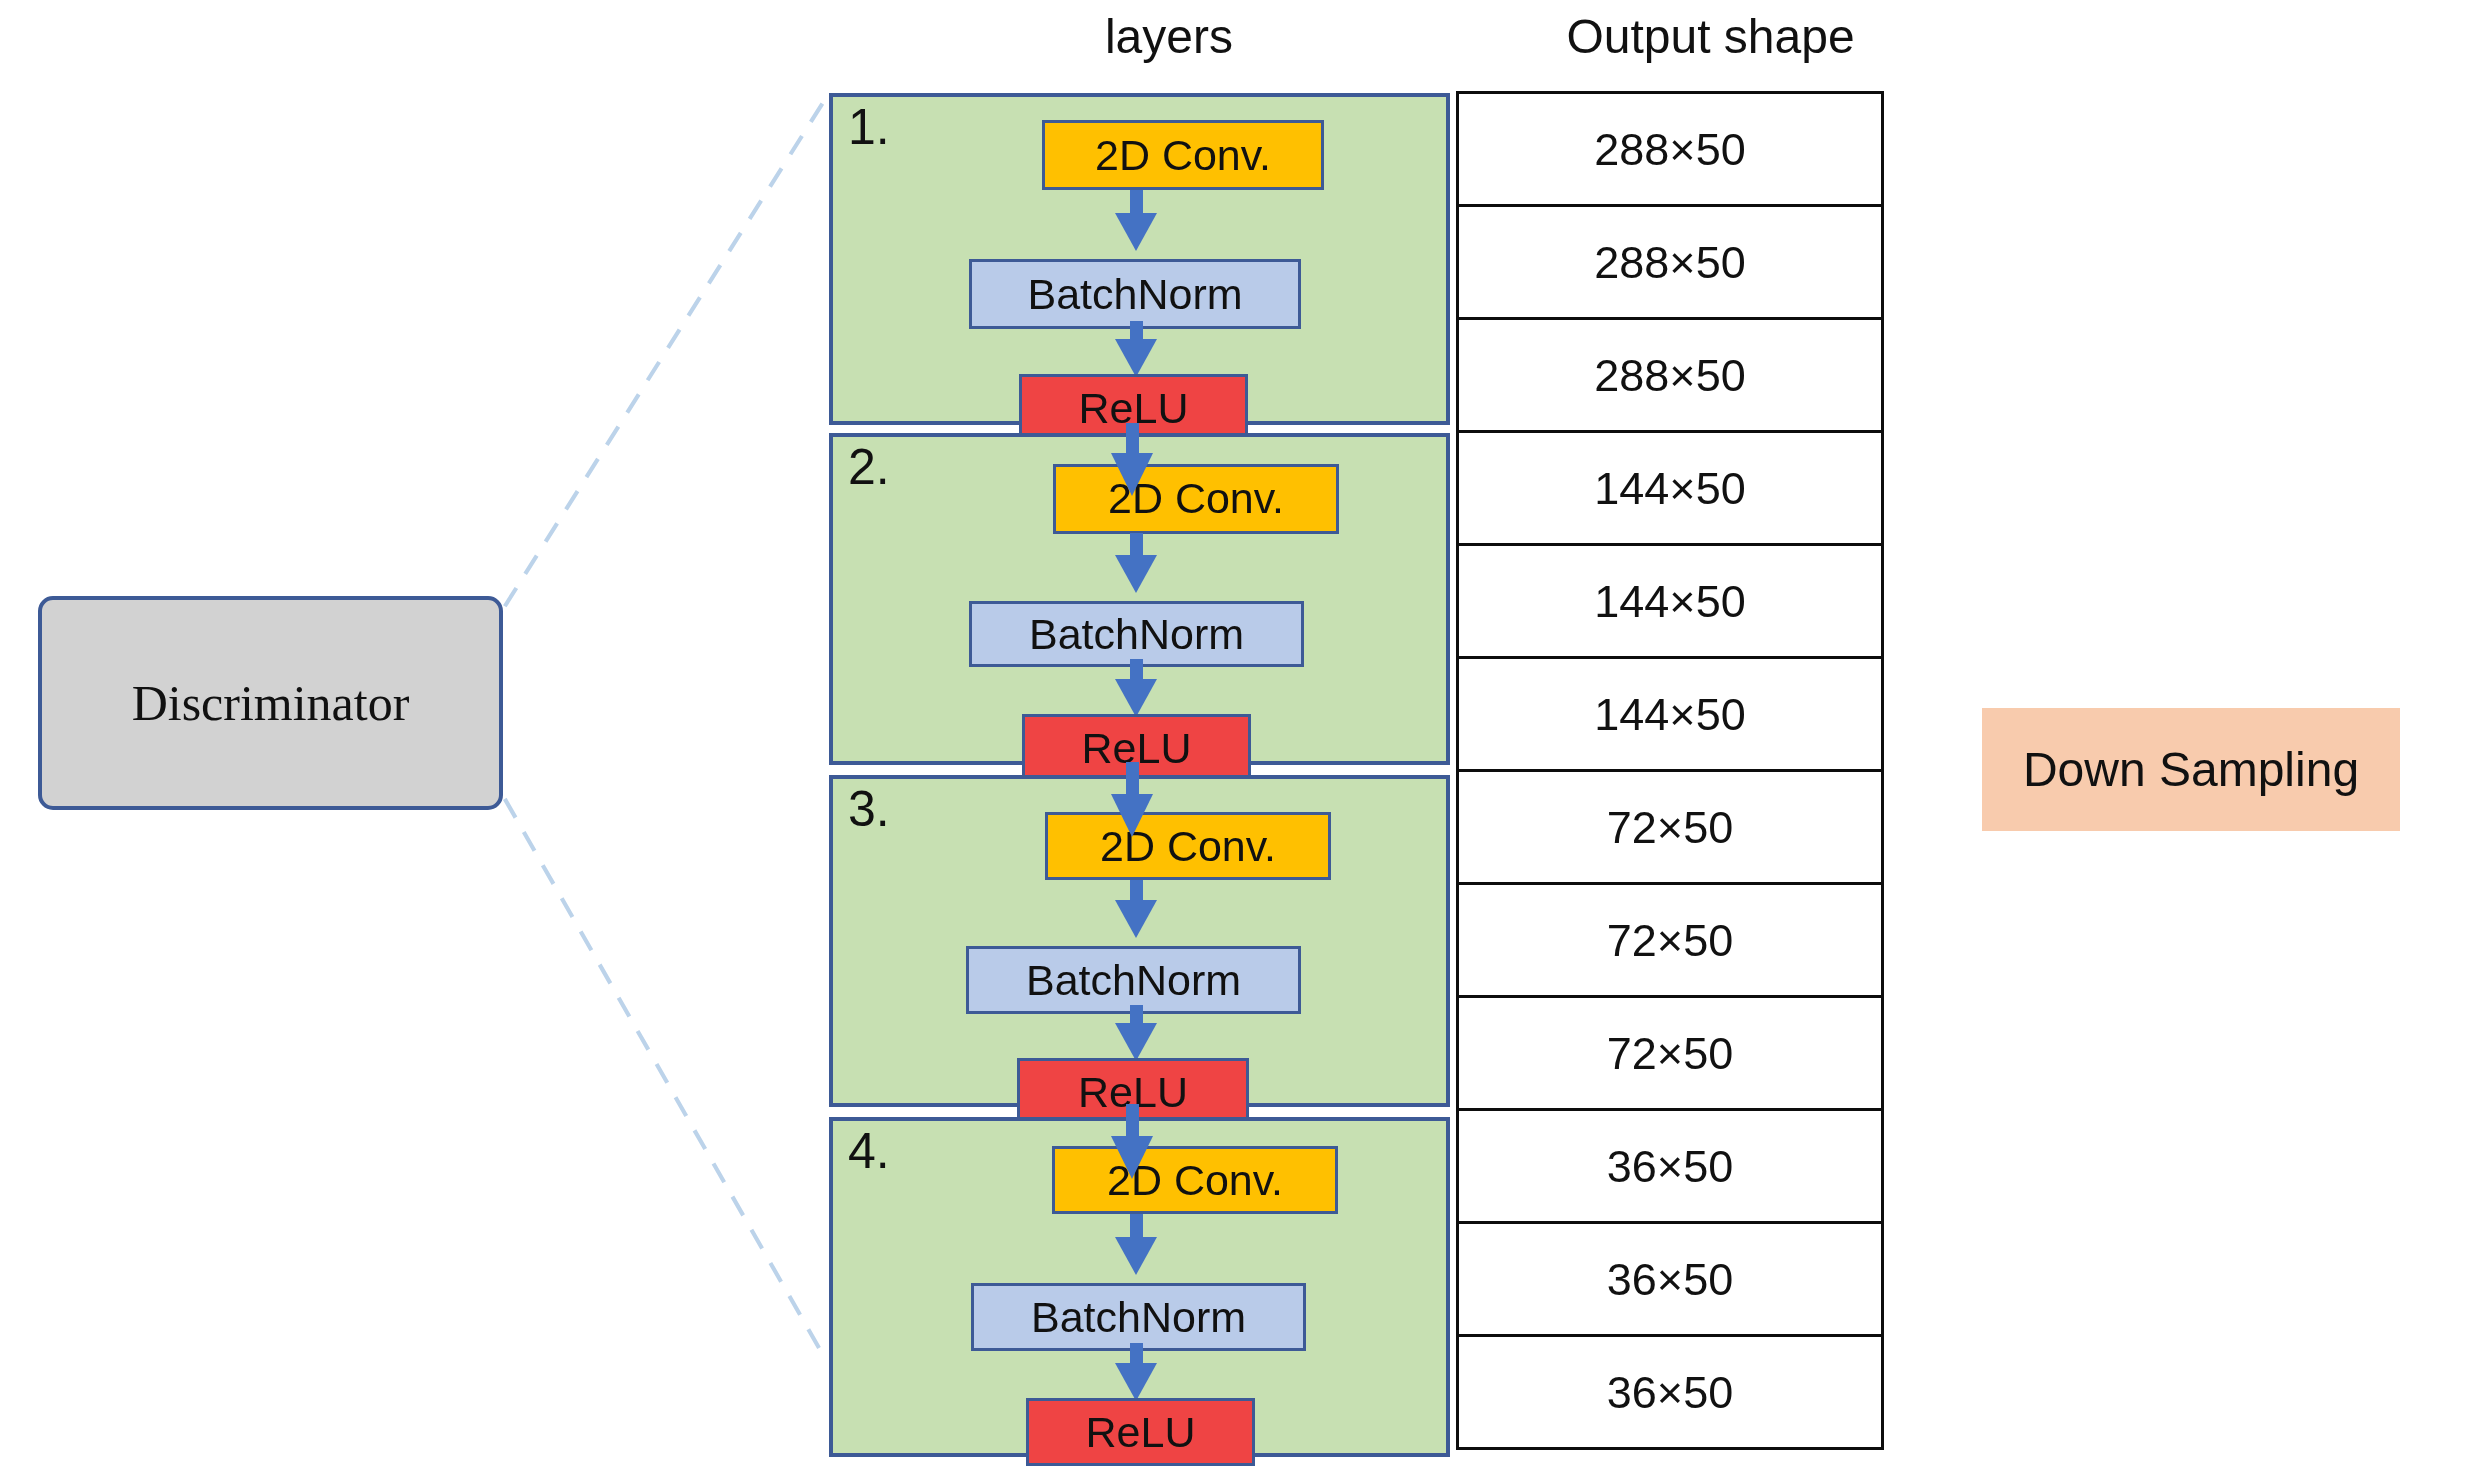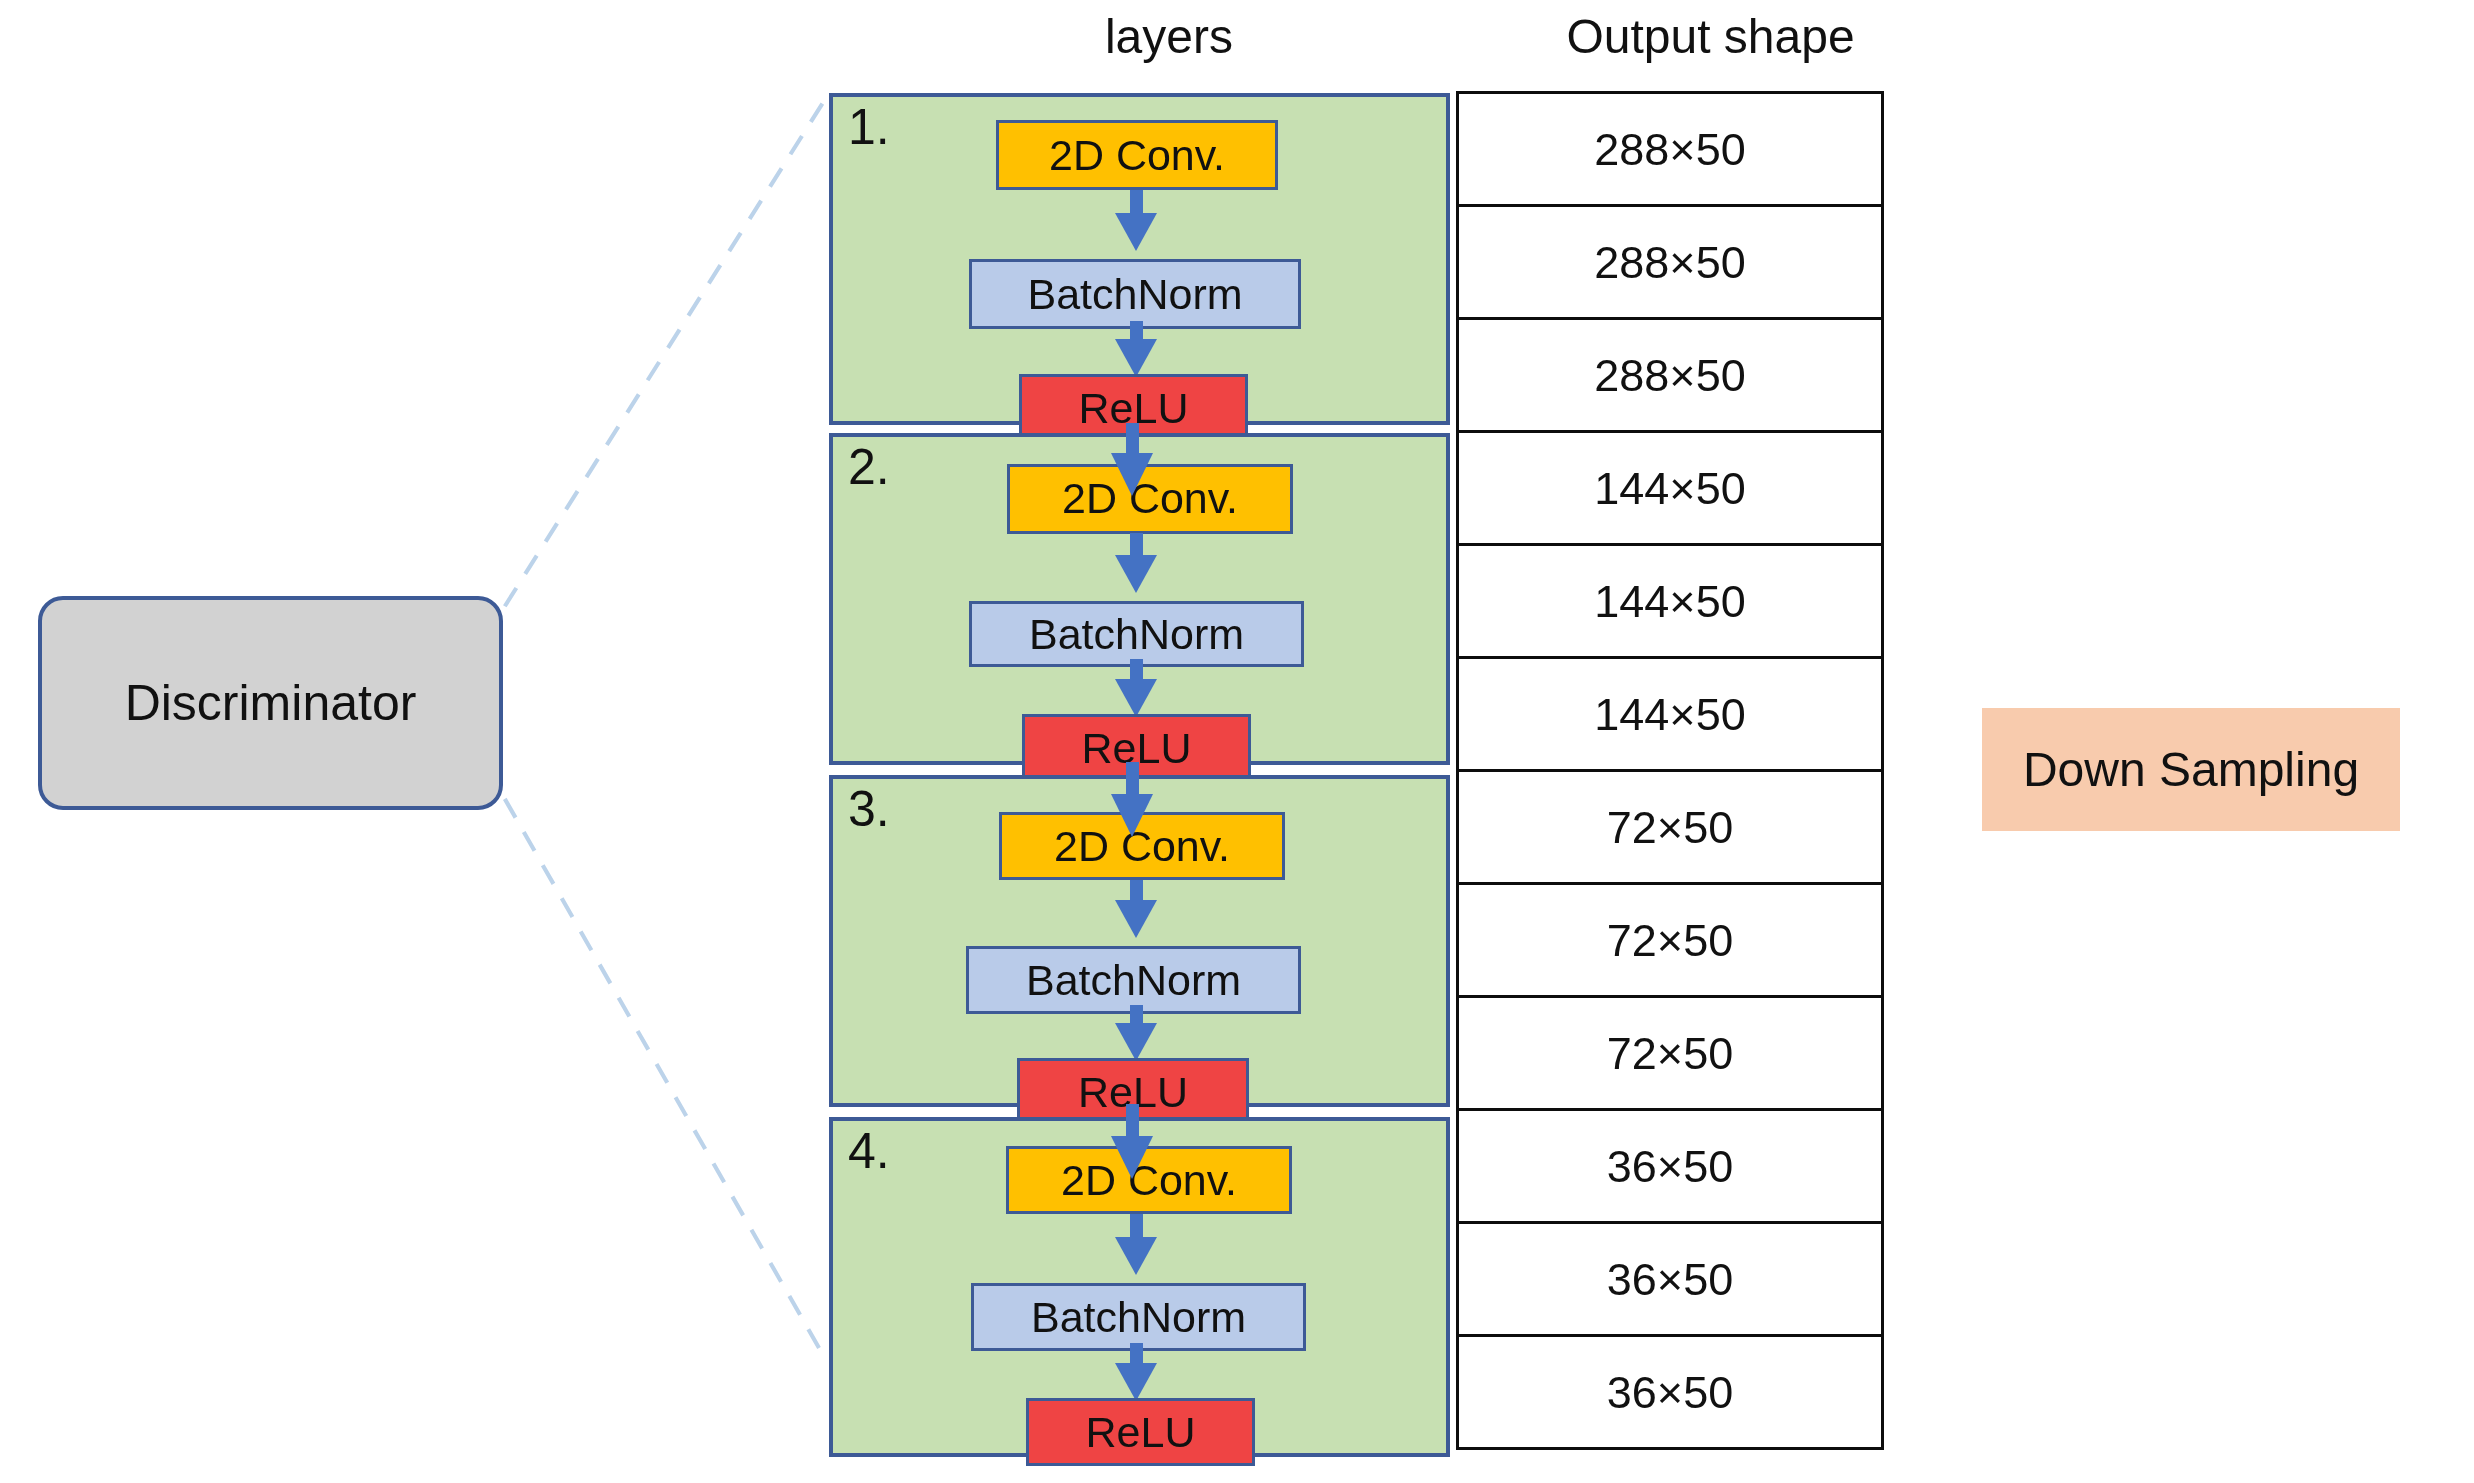--- a/index.html
+++ b/index.html
@@ -30,25 +30,26 @@
 
   
   #discriminator-box {
     position: absolute;
     left: 38px;
     top: 596px;
     width: 465px;
     height: 214px;
     background: #d2d2d2;
     border: 4.2px solid #3d5a96;
-    border-radius: 25px;
+    border-radius: 15px;
     box-sizing: border-box;
     display: flex;
     align-items: center;
     justify-content: center;
+    font-family: Liberation Serif, serif;
   }
   #discriminator-label {
     font-size: 50px;
     line-height: 1;
     color: #111111;
     white-space: nowrap;
   }
 
   
   #connector-svg {
@@ -88,21 +89,21 @@
     box-sizing: border-box;
     border: 3.3px solid #3d5a96;
     display: flex;
     align-items: center;
     justify-content: center;
     font-size: 43px;
     line-height: 1;
     color: #111111;
     white-space: nowrap;
   }
-  .node-conv      { background: #ffc000; }
+  .node-conv      { background: #ffc000; margin-left: 46px; }
   .node-batchnorm { background: #b9cbe9; margin-top: 8px; }
   .node-relu      { background: #ef4444; }
 
   
   .arrow {
     position: absolute;
     width: 0; height: 0;
     border-left: 21.6px solid transparent;
     border-right: 21.6px solid transparent;
     border-top: 38px solid #4472c4;

